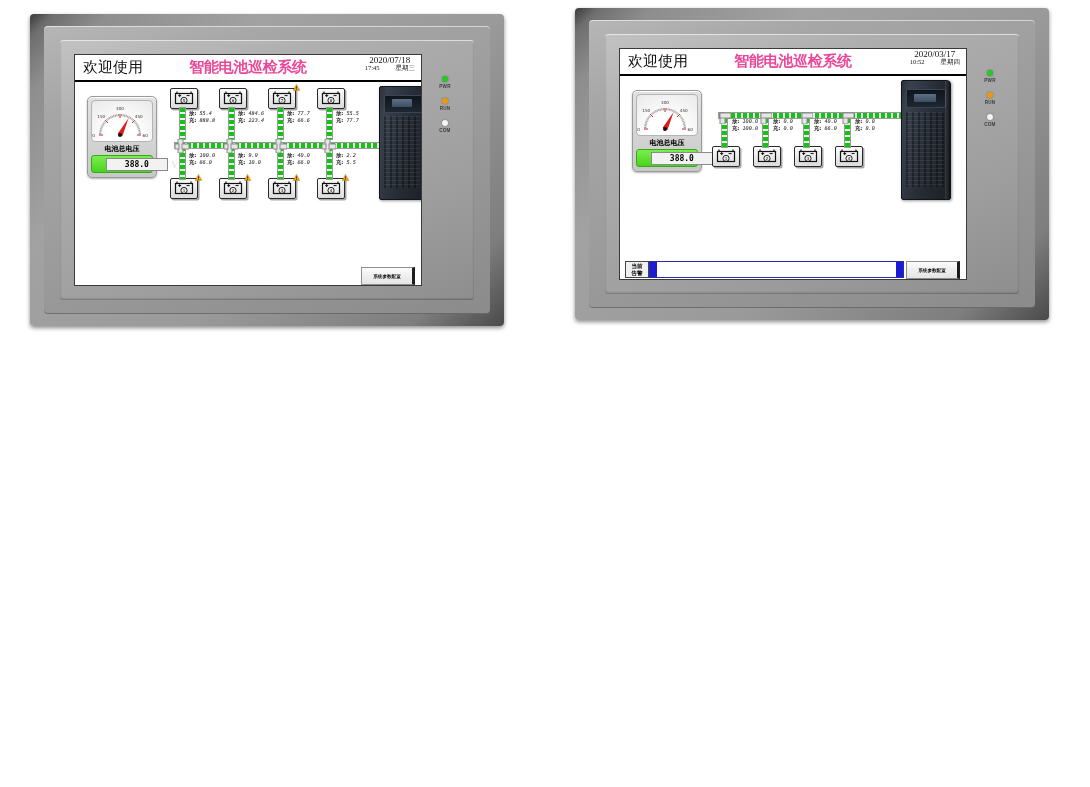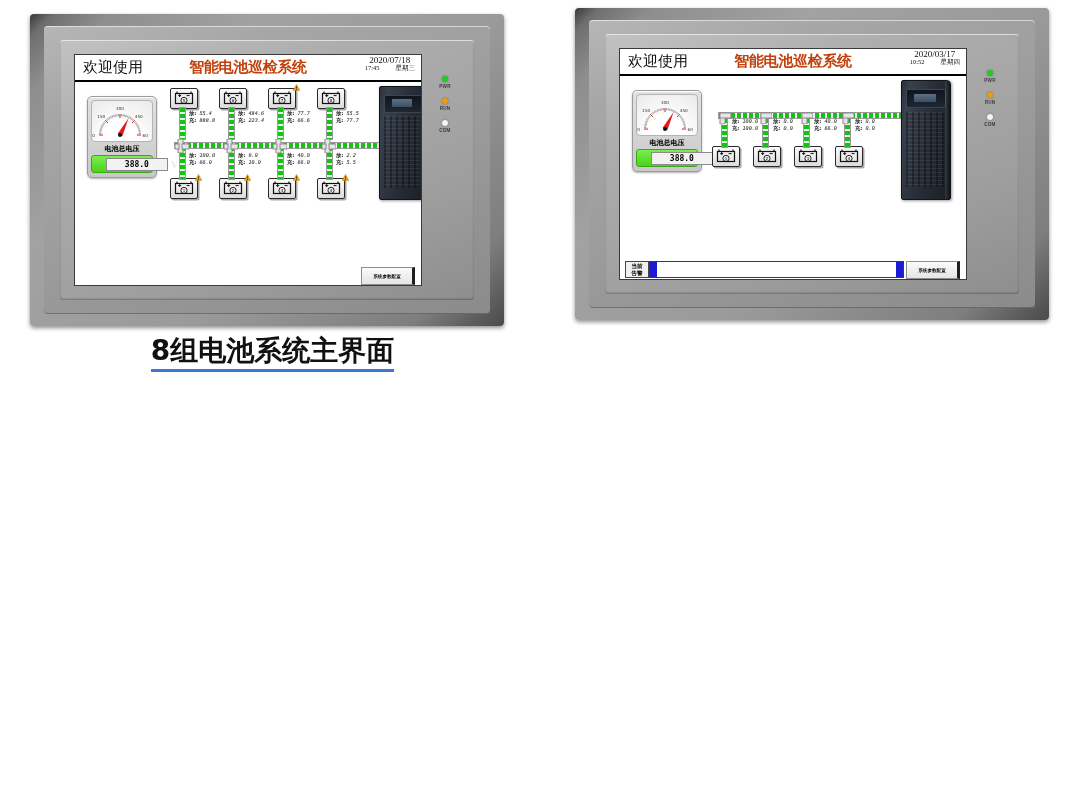--- a/index.html
+++ b/index.html
@@ -55,21 +55,21 @@
   .led-label{font-size:4.6px;font-weight:bold;color:#3c3c3c;margin-top:2px;letter-spacing:.2px;}
 
   
   .sc-head{
     position:relative;height:25px;border-bottom:2px solid #000;
     display:flex;align-items:center;
   }
   .welcome{font-size:15px;color:#111;margin-left:8px;font-family:"DejaVu Sans",sans-serif;}
   .sys-title{
     position:absolute;left:0;right:0;text-align:center;
-    font-size:15px;font-weight:bold;color:#c2410c;
+    font-size:15px;font-weight:bold;color:#ec4899;
     font-family:"DejaVu Sans",sans-serif;letter-spacing:-.3px;
   }
   .clock{position:absolute;right:6px;top:1px;text-align:center;line-height:1.05;}
   .clock .date{font-size:9px;color:#111;font-family:"Liberation Serif",serif;}
   .clock .row2{font-size:6.5px;color:#111;font-family:"Liberation Serif",serif;}
   .clock .row2 .wk{margin-left:16px;font-family:"DejaVu Sans",sans-serif;}
 
   .sc-body{position:relative;height:calc(100% - 25px - 22px);}
 
   
@@ -502,21 +502,20 @@
                 <div class="led-label">RUN</div>
               </div>
               <div class="led-wrap">
                 <div class="led" style="background:#f4f4f4;"></div>
                 <div class="led-label">COM</div>
               </div>
             </div>
           </div>
         </div>
       </div>
-    <div class="caption cap1"><span>8组电池系统主界面</span></div>
   </div>
   <div class="cell">
     <div class="hmi p3" id="hmi2">
         <div class="bezel2">
           <div class="bezel3">
             <div class="screen">
               <div class="sc-head">
                 <div class="welcome">欢迎使用</div>
                 <div class="sys-title">智能电池巡检系统</div>
                 <div class="clock">

